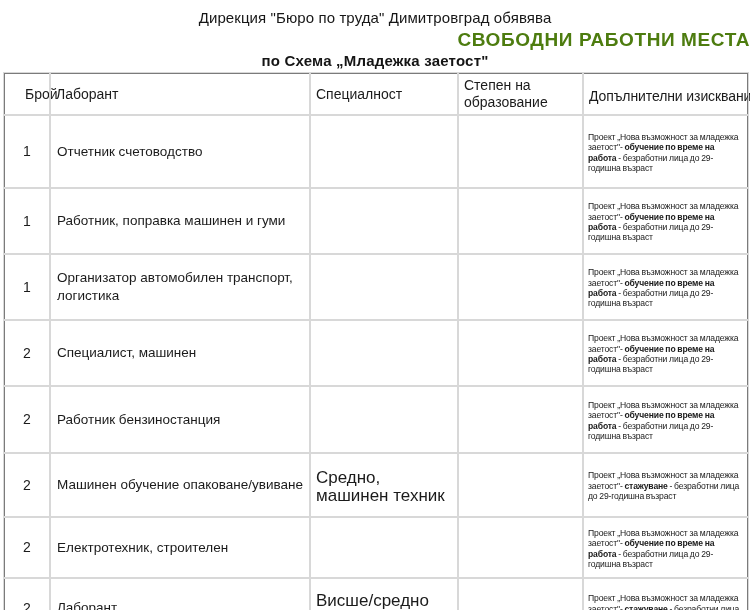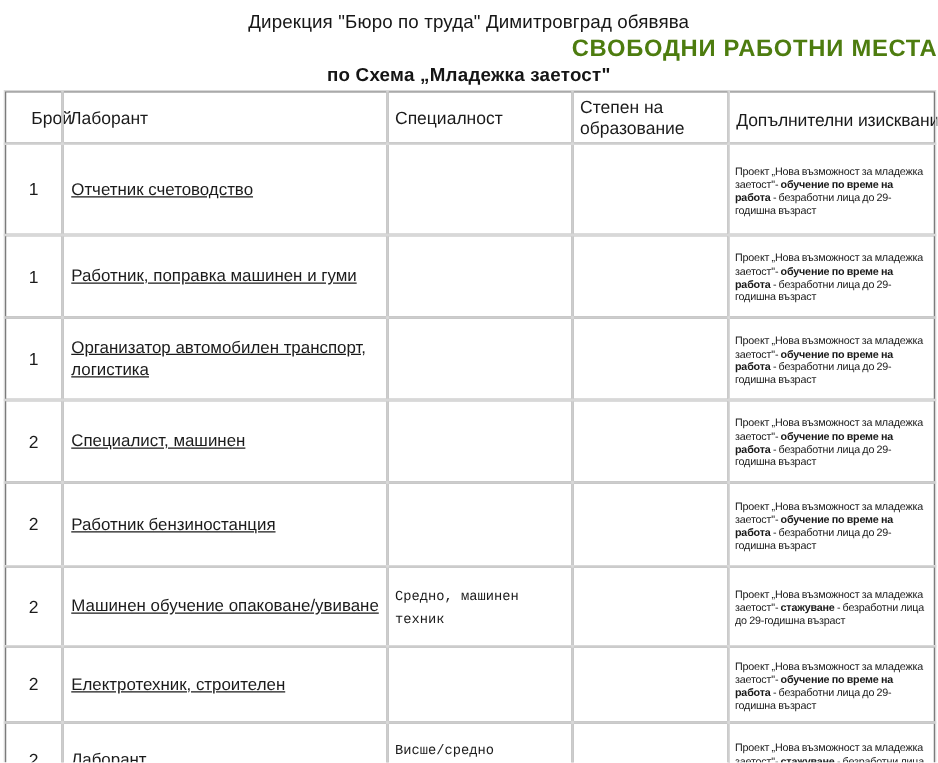--- a/index.html
+++ b/index.html
@@ -112,26 +112,25 @@
   
   .cell-count {
     text-align: center;
     font-size: 14px;
     line-height: 17px;
   }
   .cell-pos {
     font-size: 13.5px;
     line-height: 18px;
   }
-  .cell-pos .pad { padding: 0 5px 0 6px; text-decoration: underline; }
+  .cell-pos .pad { padding: 0 5px 0 6px; }
   .cell-spec {
-    font-size: 11px;
+    font-size: 17px;
     line-height: 18px;
     vertical-align: top;
-    font-family: Liberation Mono, monospace;
   }
   .cell-spec .pad { padding: 4px 4px 0 5px; }
   .cell-edu { }
   .cell-req {
     vertical-align: top;
   }
   .cell-req .pad {
     padding: 2px 3px 0 4px;
     font-size: 8.6px;
     line-height: 10.4px;

